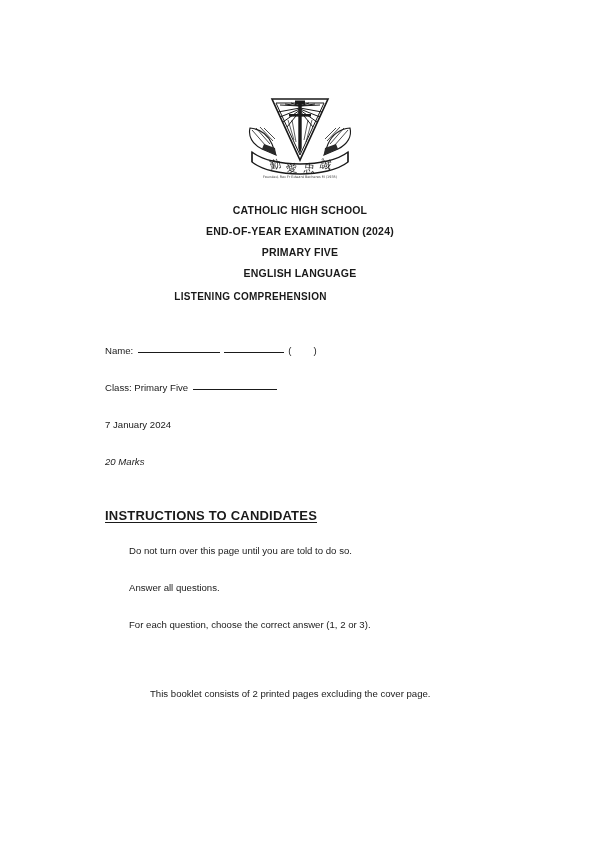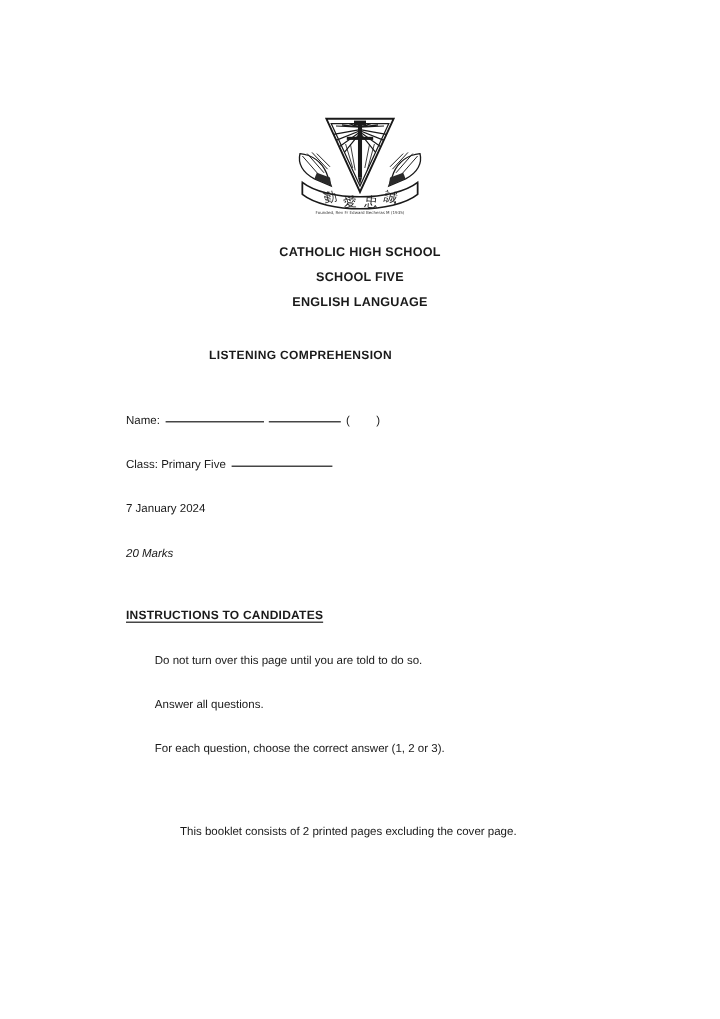--- a/index.html
+++ b/index.html
@@ -92,21 +92,21 @@
   .rule-name-a { width: 82px; margin-left: 5px; }
   .rule-name-b { width: 60px; margin-left: 4px; }
   .rule-class  { width: 84px; margin-left: 5px; }
   .paren { margin-left: 4px; letter-spacing: 22px; }
 
   
   .instr-heading {
     position: absolute;
     left: 105px;
     top: 508px;
-    font-size: 10px;
+    font-size: 13px;
     font-weight: bold;
     text-decoration: underline;
     text-underline-offset: 2px;
     letter-spacing: 0.2px;
     white-space: nowrap;
   }
   .instr {
     position: absolute;
     left: 105px;
     font-size: 9.6px;
@@ -178,21 +178,22 @@
       </g>
 
       <g fill="#3a3a3a" font-family="DejaVu Sans, sans-serif" font-size="3.4" text-anchor="middle">
         <text x="58" y="86">Founded, Rev Fr Edward Becheras M (1935)</text>
       </g>
     </svg>
   </div>
 
   <div class="header-block">
     <div class="header-line">CATHOLIC HIGH SCHOOL</div>
-    <div class="header-line">SCHOOL FIVE</div>
+    <div class="header-line">END-OF-YEAR EXAMINATION (2024)</div>
+    <div class="header-line">PRIMARY FIVE</div>
     <div class="header-line">ENGLISH LANGUAGE</div>
   </div>
 
   <div class="subtitle-block">
     <div class="subtitle-line">LISTENING COMPREHENSION</div>
   </div>
 
   <div class="field f-class">
     <span>Class: Primary Five</span><span class="rule rule-class"></span>
   </div>

